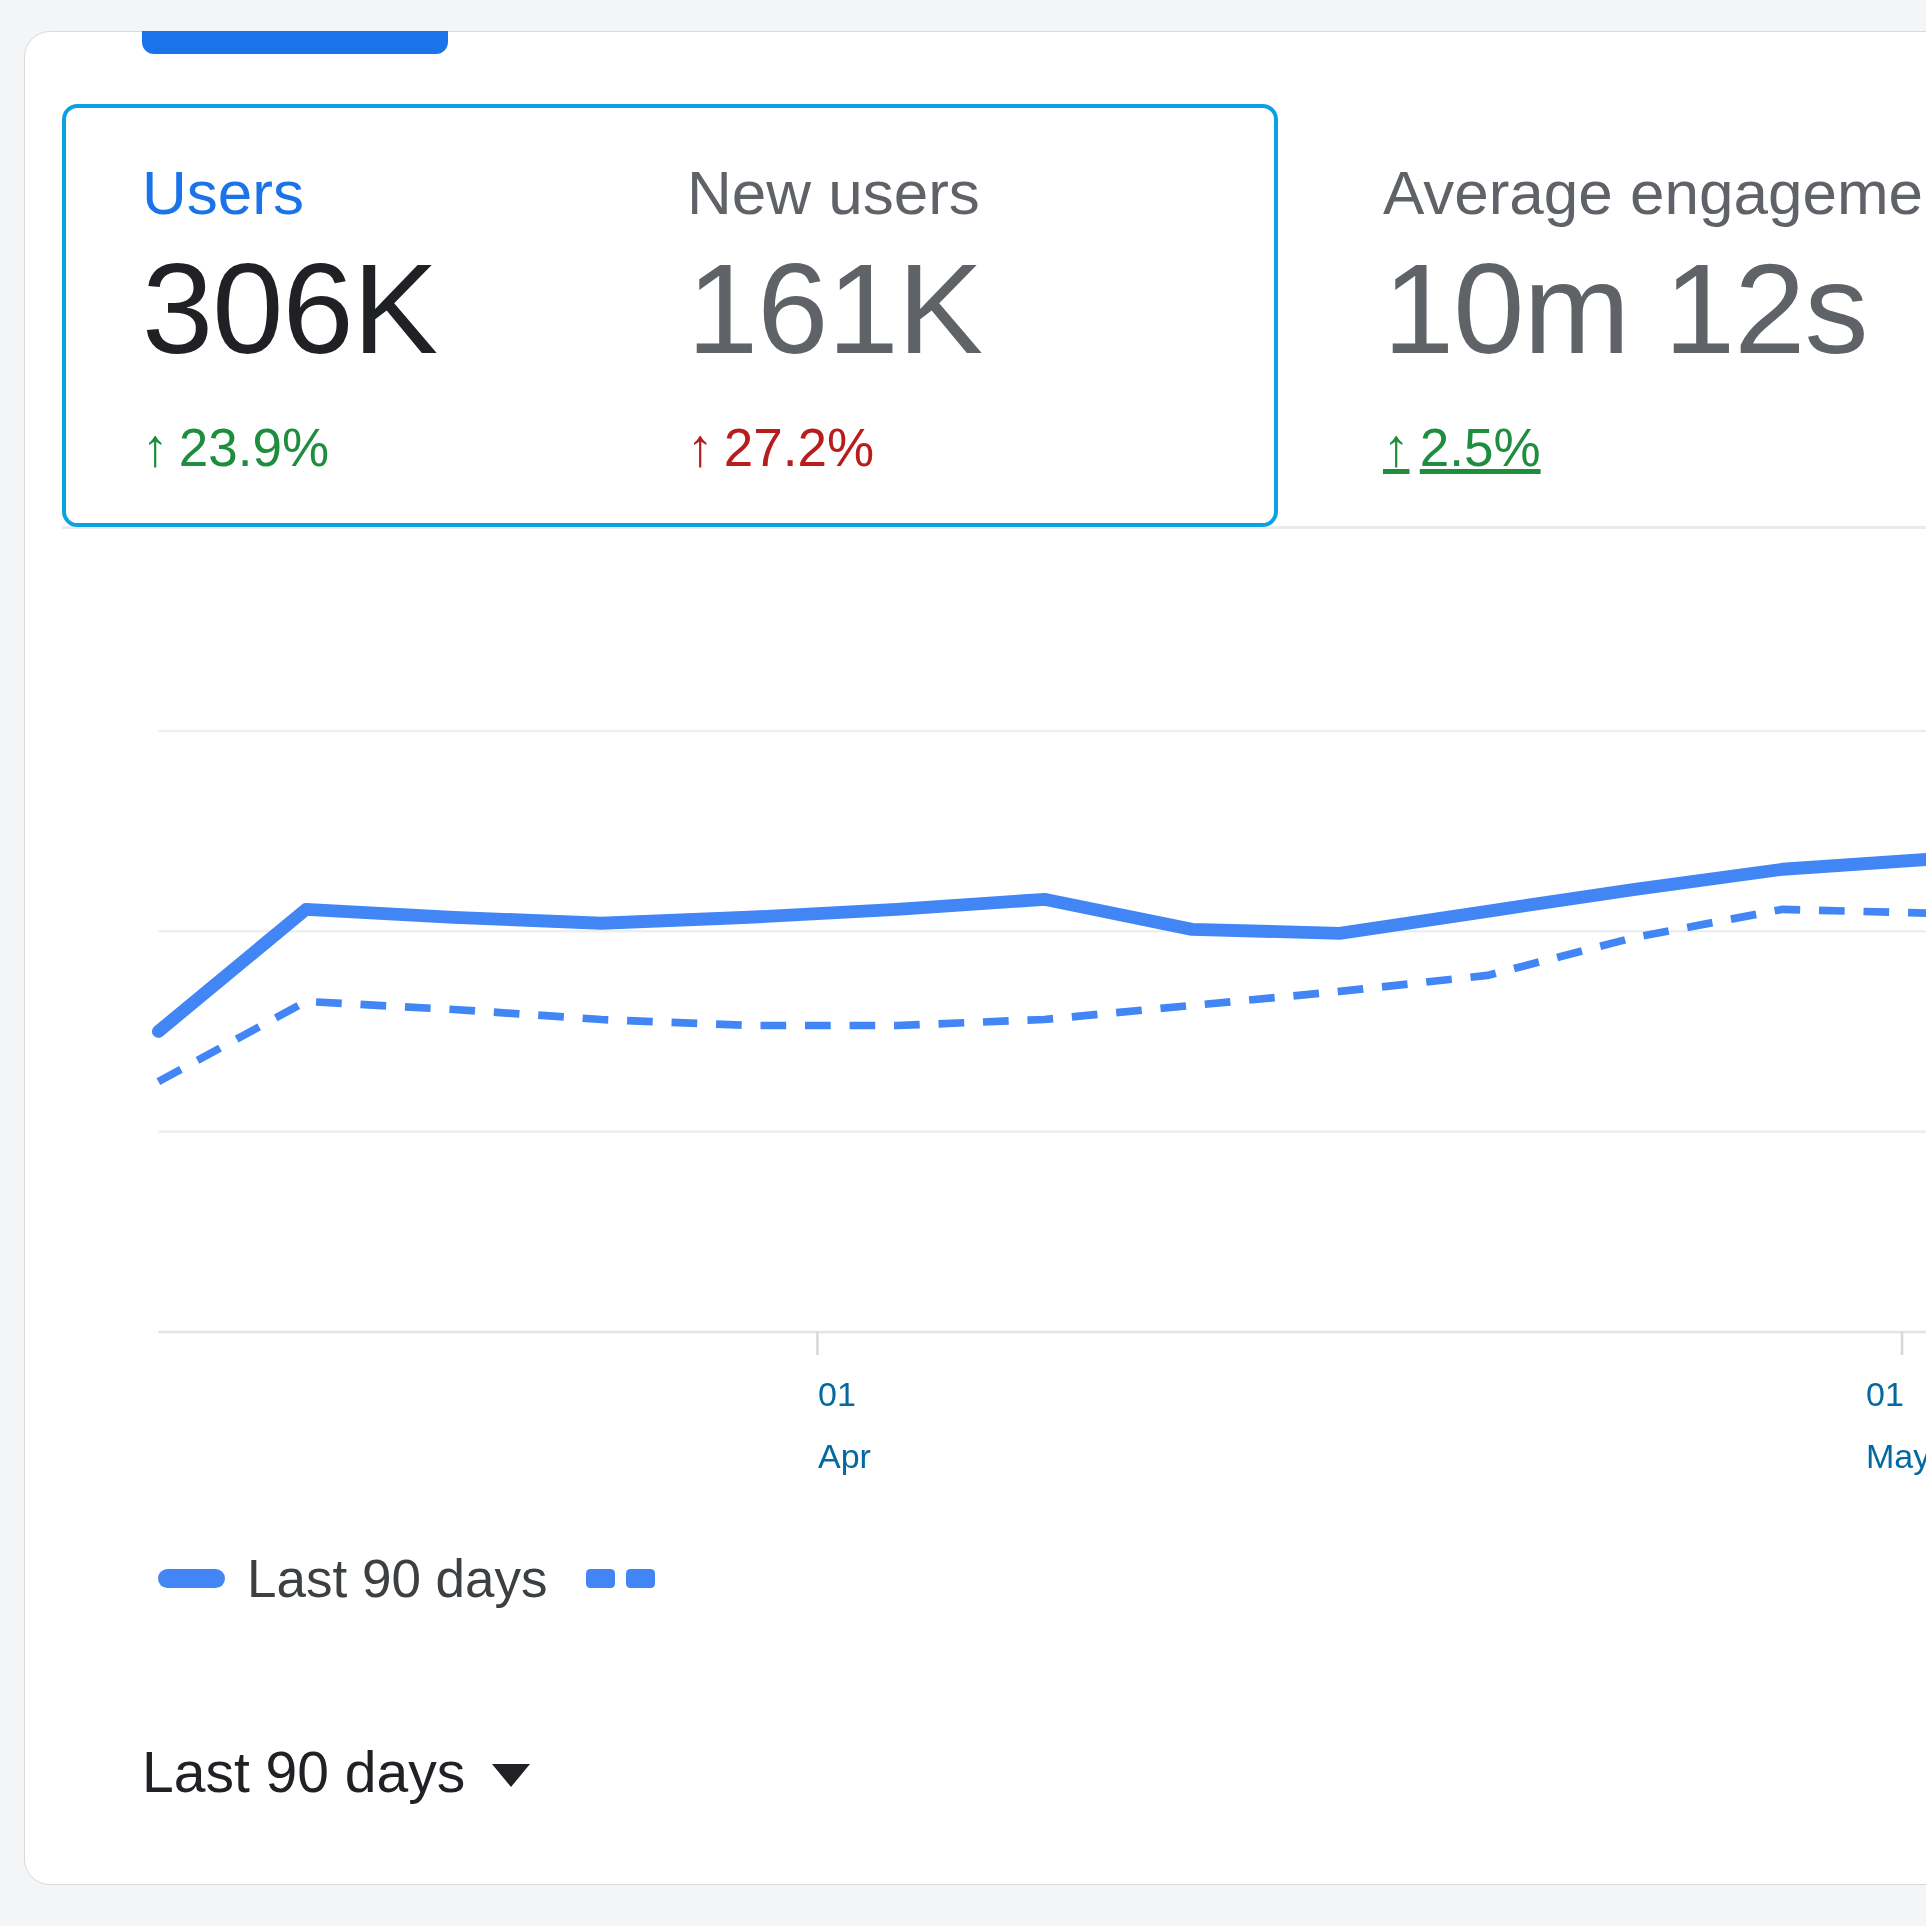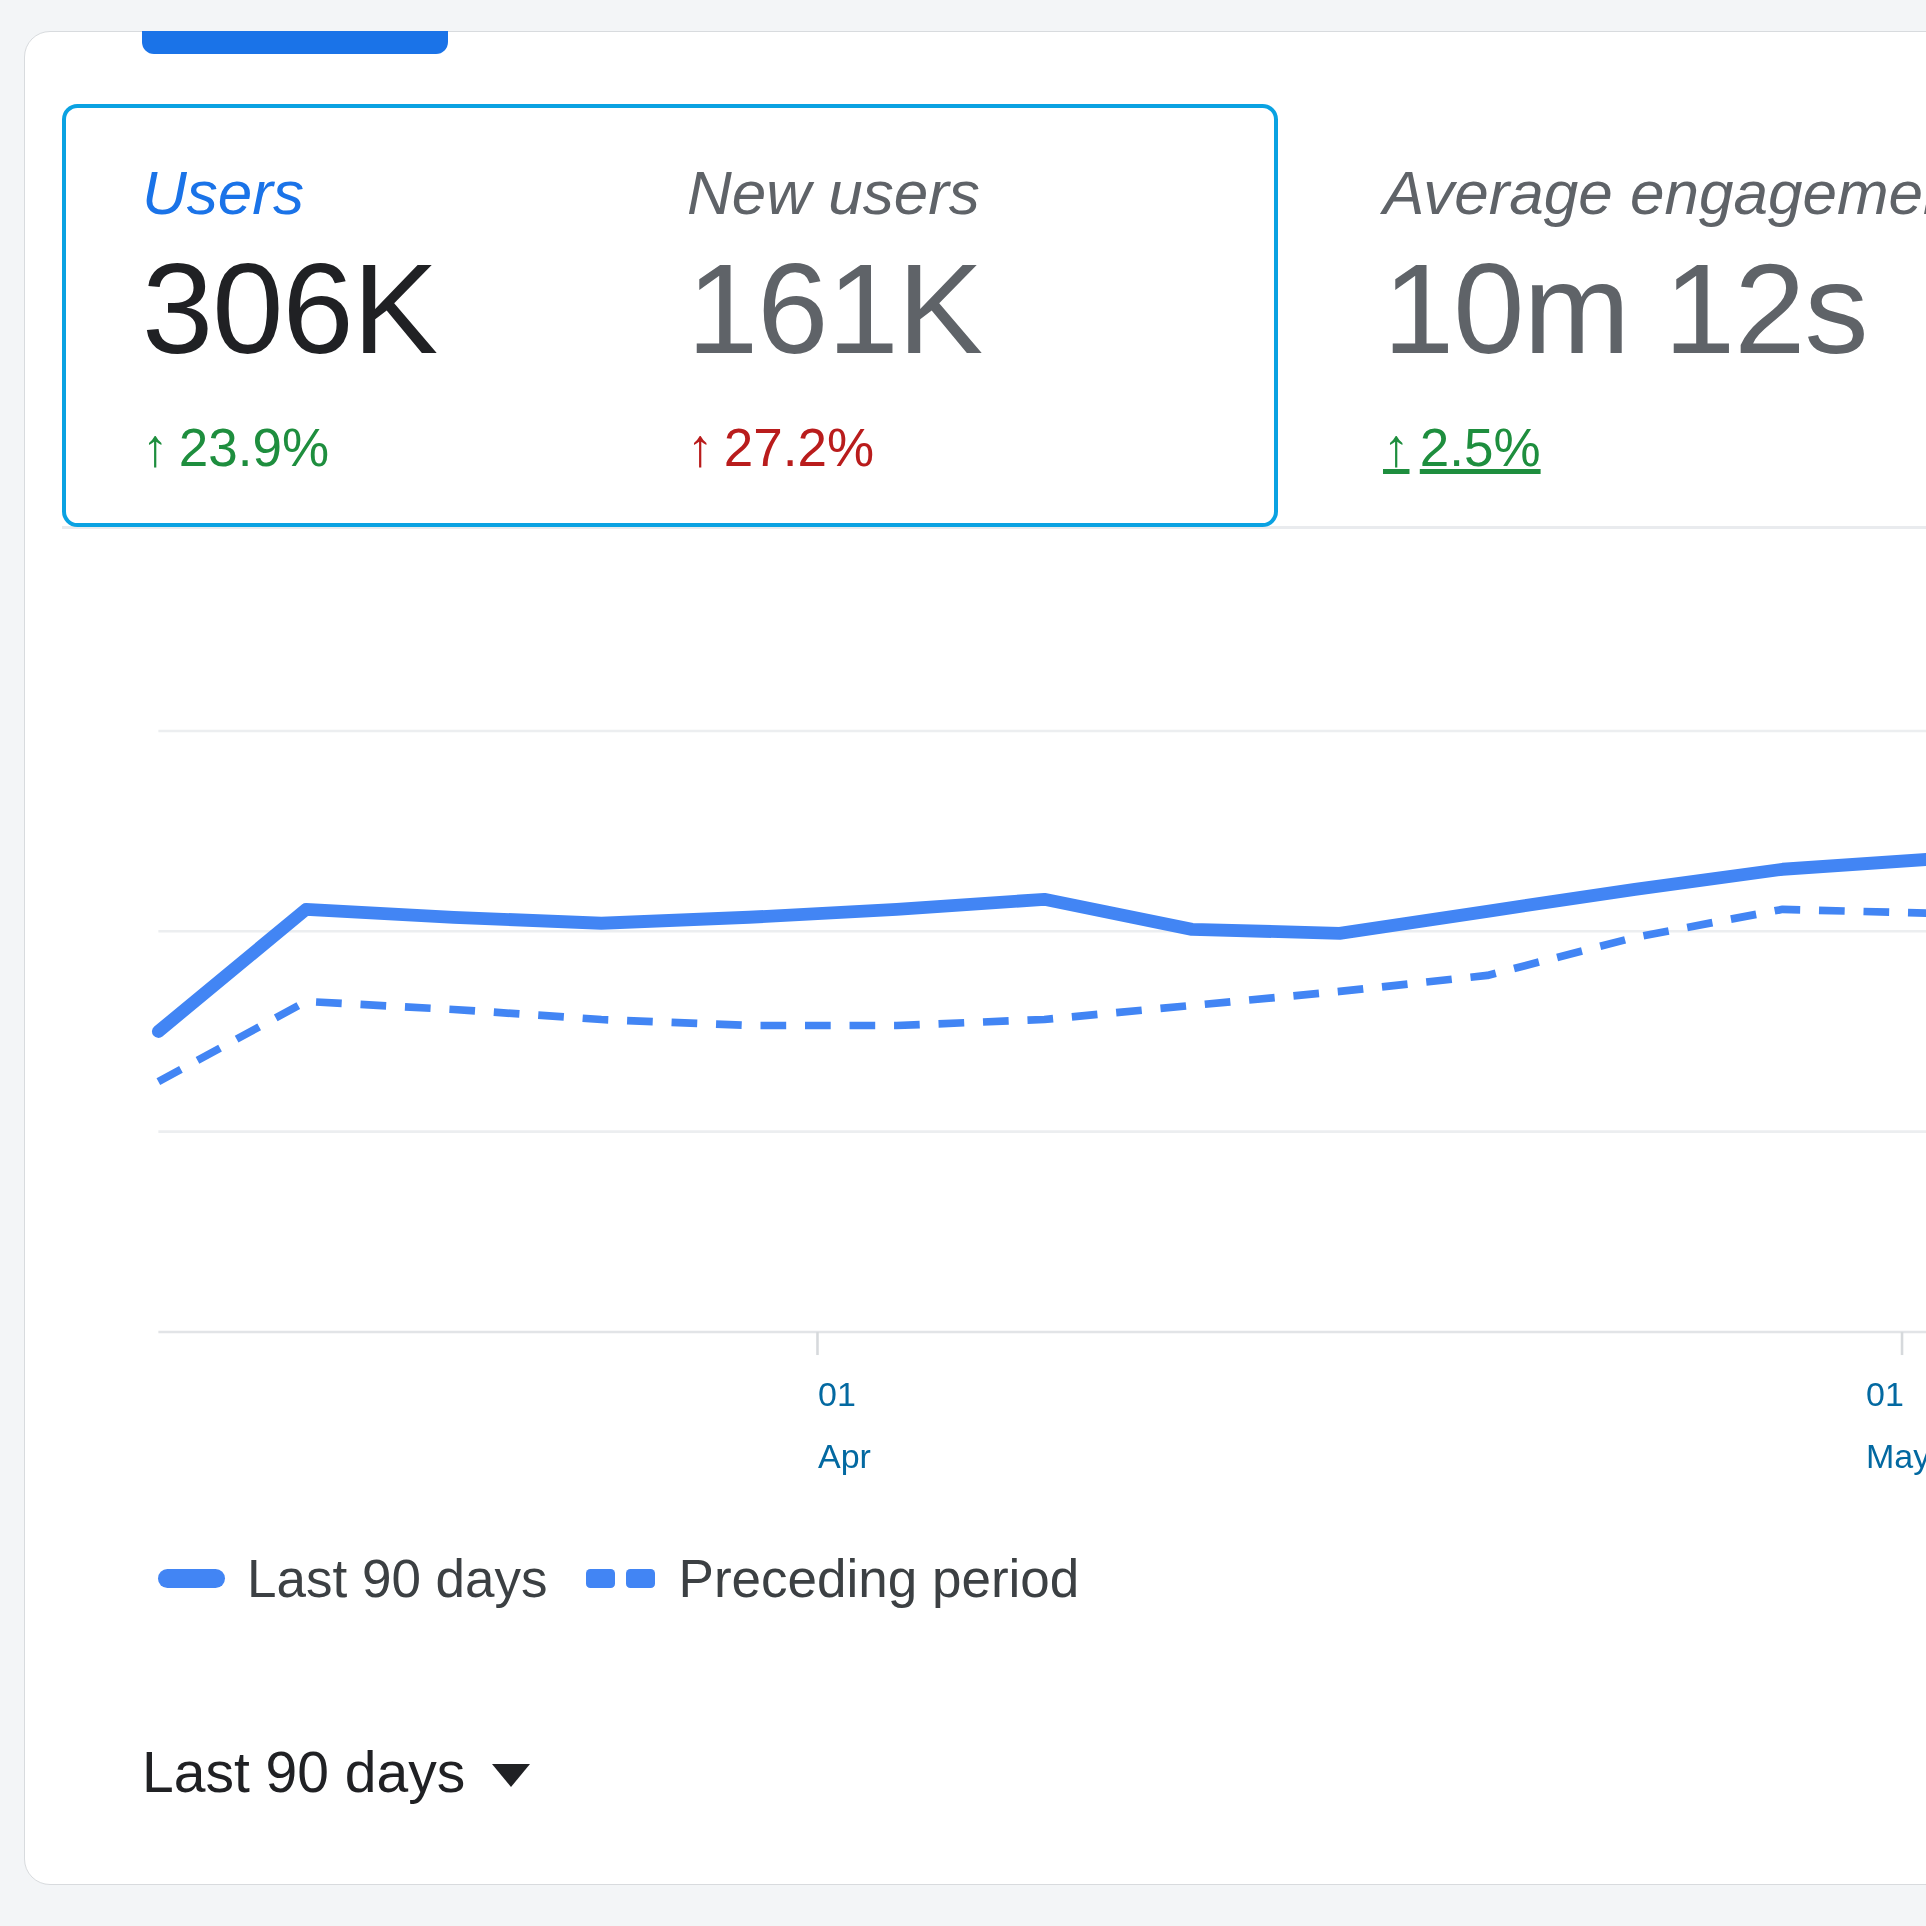--- a/index.html
+++ b/index.html
@@ -23,21 +23,21 @@
     background:#e9ebee;z-index:1;
   }
   .metric-selector{
     position:absolute;left:62px;top:104px;width:1216px;height:423px;
     box-sizing:border-box;border:4.3px solid #0aa2e2;border-radius:15.4px;
     background:transparent;z-index:2;
   }
   .metric{position:absolute;top:0;left:0;width:0;height:0;z-index:3;}
   .metric .metric-label{
     position:absolute;top:156px;white-space:nowrap;
-    font-size:62px;line-height:74px;color:#5f6368;font-style:italic;
+    font-size:62px;line-height:74px;color:#5f6368;
   }
   .metric.selected .metric-label{color:#1a73e8;}
   .metric .metric-value{
     position:absolute;top:240px;white-space:nowrap;
     font-size:128px;line-height:137px;color:#5f6368;letter-spacing:-0.9px;
   }
   .metric.selected .metric-value{color:#202124;}
   .metric .metric-delta{
     position:absolute;top:406px;white-space:nowrap;
     font-size:53px;line-height:68px;color:#1e8e3e;margin-top:8px;
@@ -143,20 +143,19 @@
   <div>May</div>
 </div>
 
 <div class="legend">
   <span class="swatch-solid"></span>
   <span class="legend-text">Last 90 days</span>
   <span class="swatch-dashed">
       <i></i>
       <i></i>
     </span>
-  <span class="legend-text">Preceding period</span>
 </div>
 
 <div class="range-dropdown">
   <span class="range-text">Last 90 days</span>
   <span class="caret"></span>
 </div>
 
 
 </body></html>

